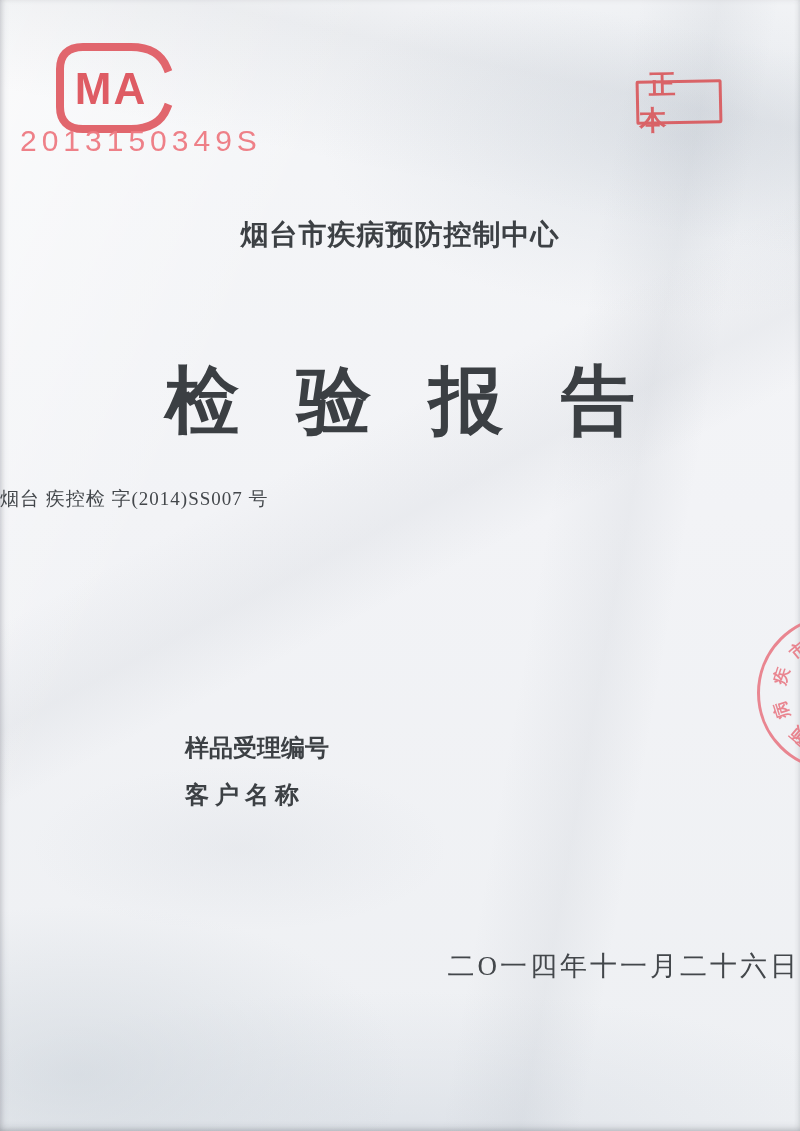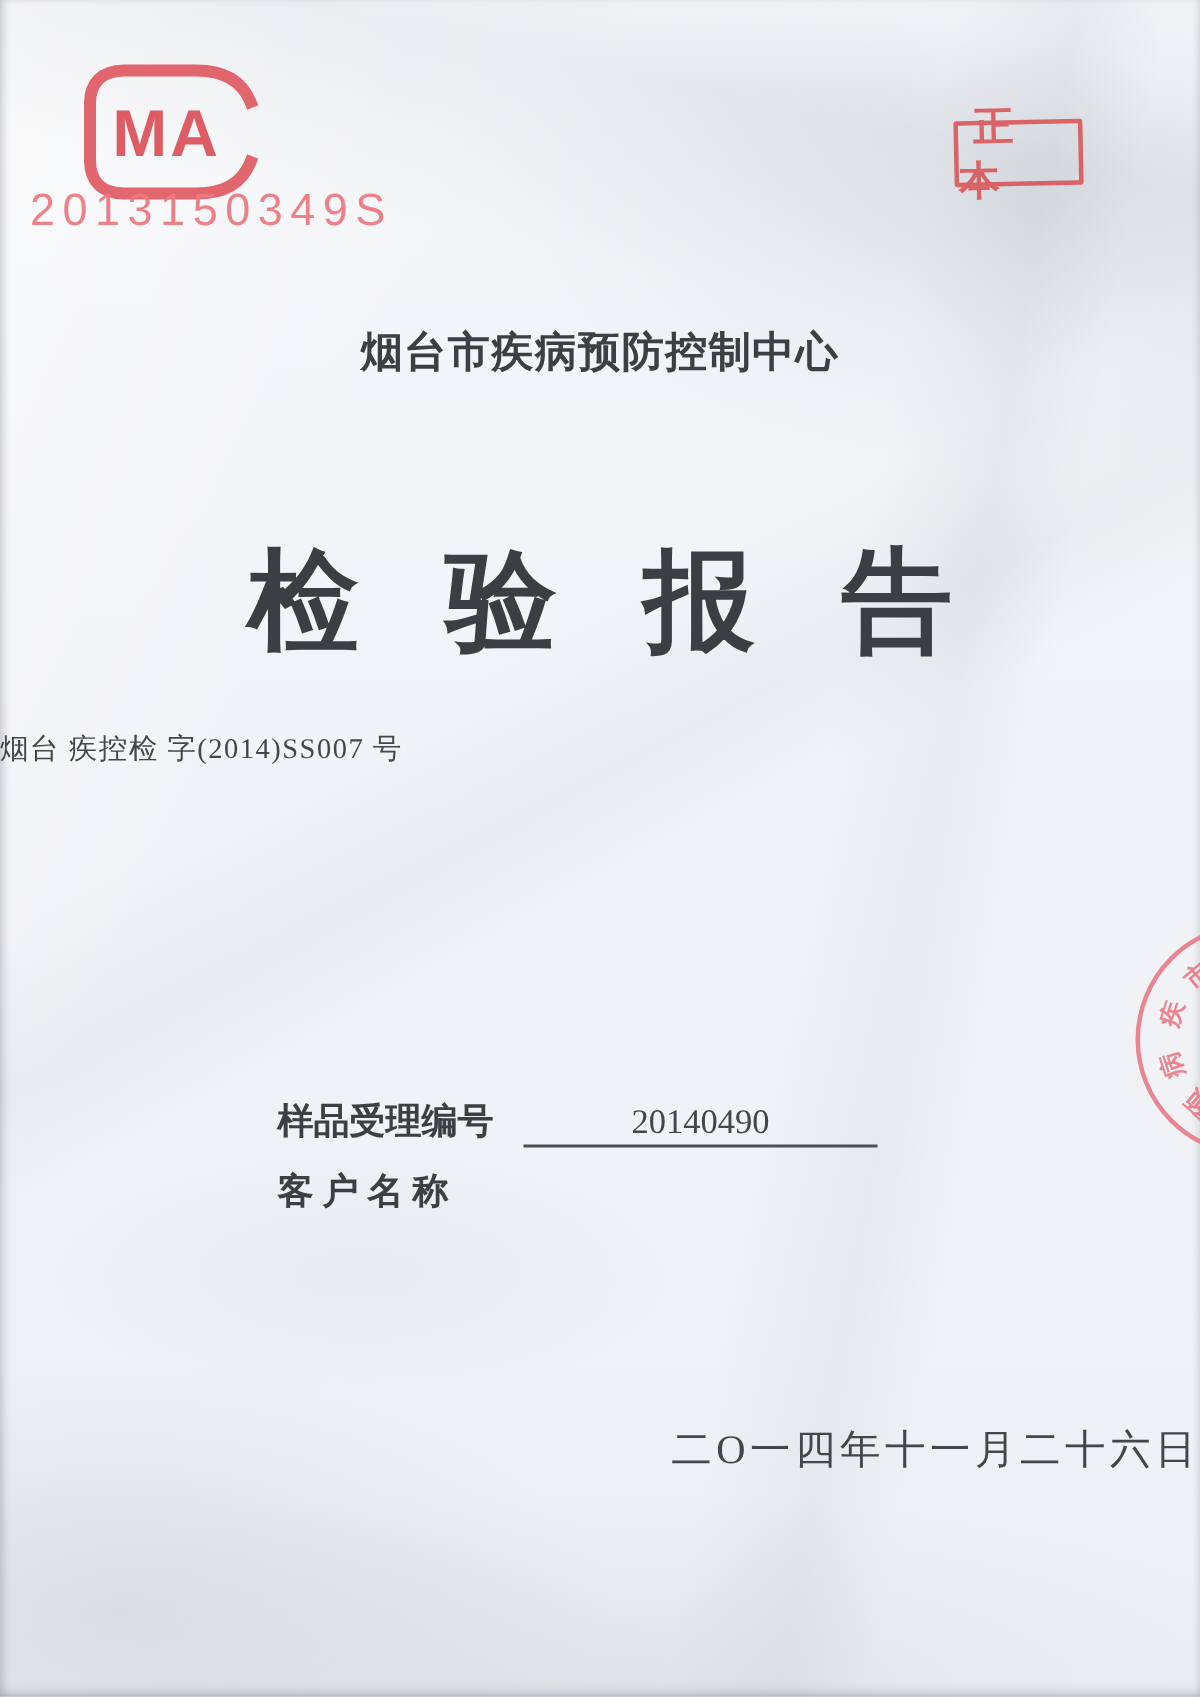--- a/index.html
+++ b/index.html
@@ -104,21 +104,20 @@
 
   <div class="abs big-title">
     <span class="inner">检验报告</span>
   </div>
 
   <div class="abs report-number">烟台 疾控检 字(2014)SS007 号</div>
 
   <div class="abs fields">
     <div class="field-row">
       <span class="field-label">样品受理编号</span>
-      <span class="field-line">20140490</span>
     </div>
     <div class="field-row">
       <span class="field-label">客 户 名 称</span>
     </div>
   </div>
 
   <div class="abs date-line">二O一四年十一月二十六日</div>
 
 </div>
 

